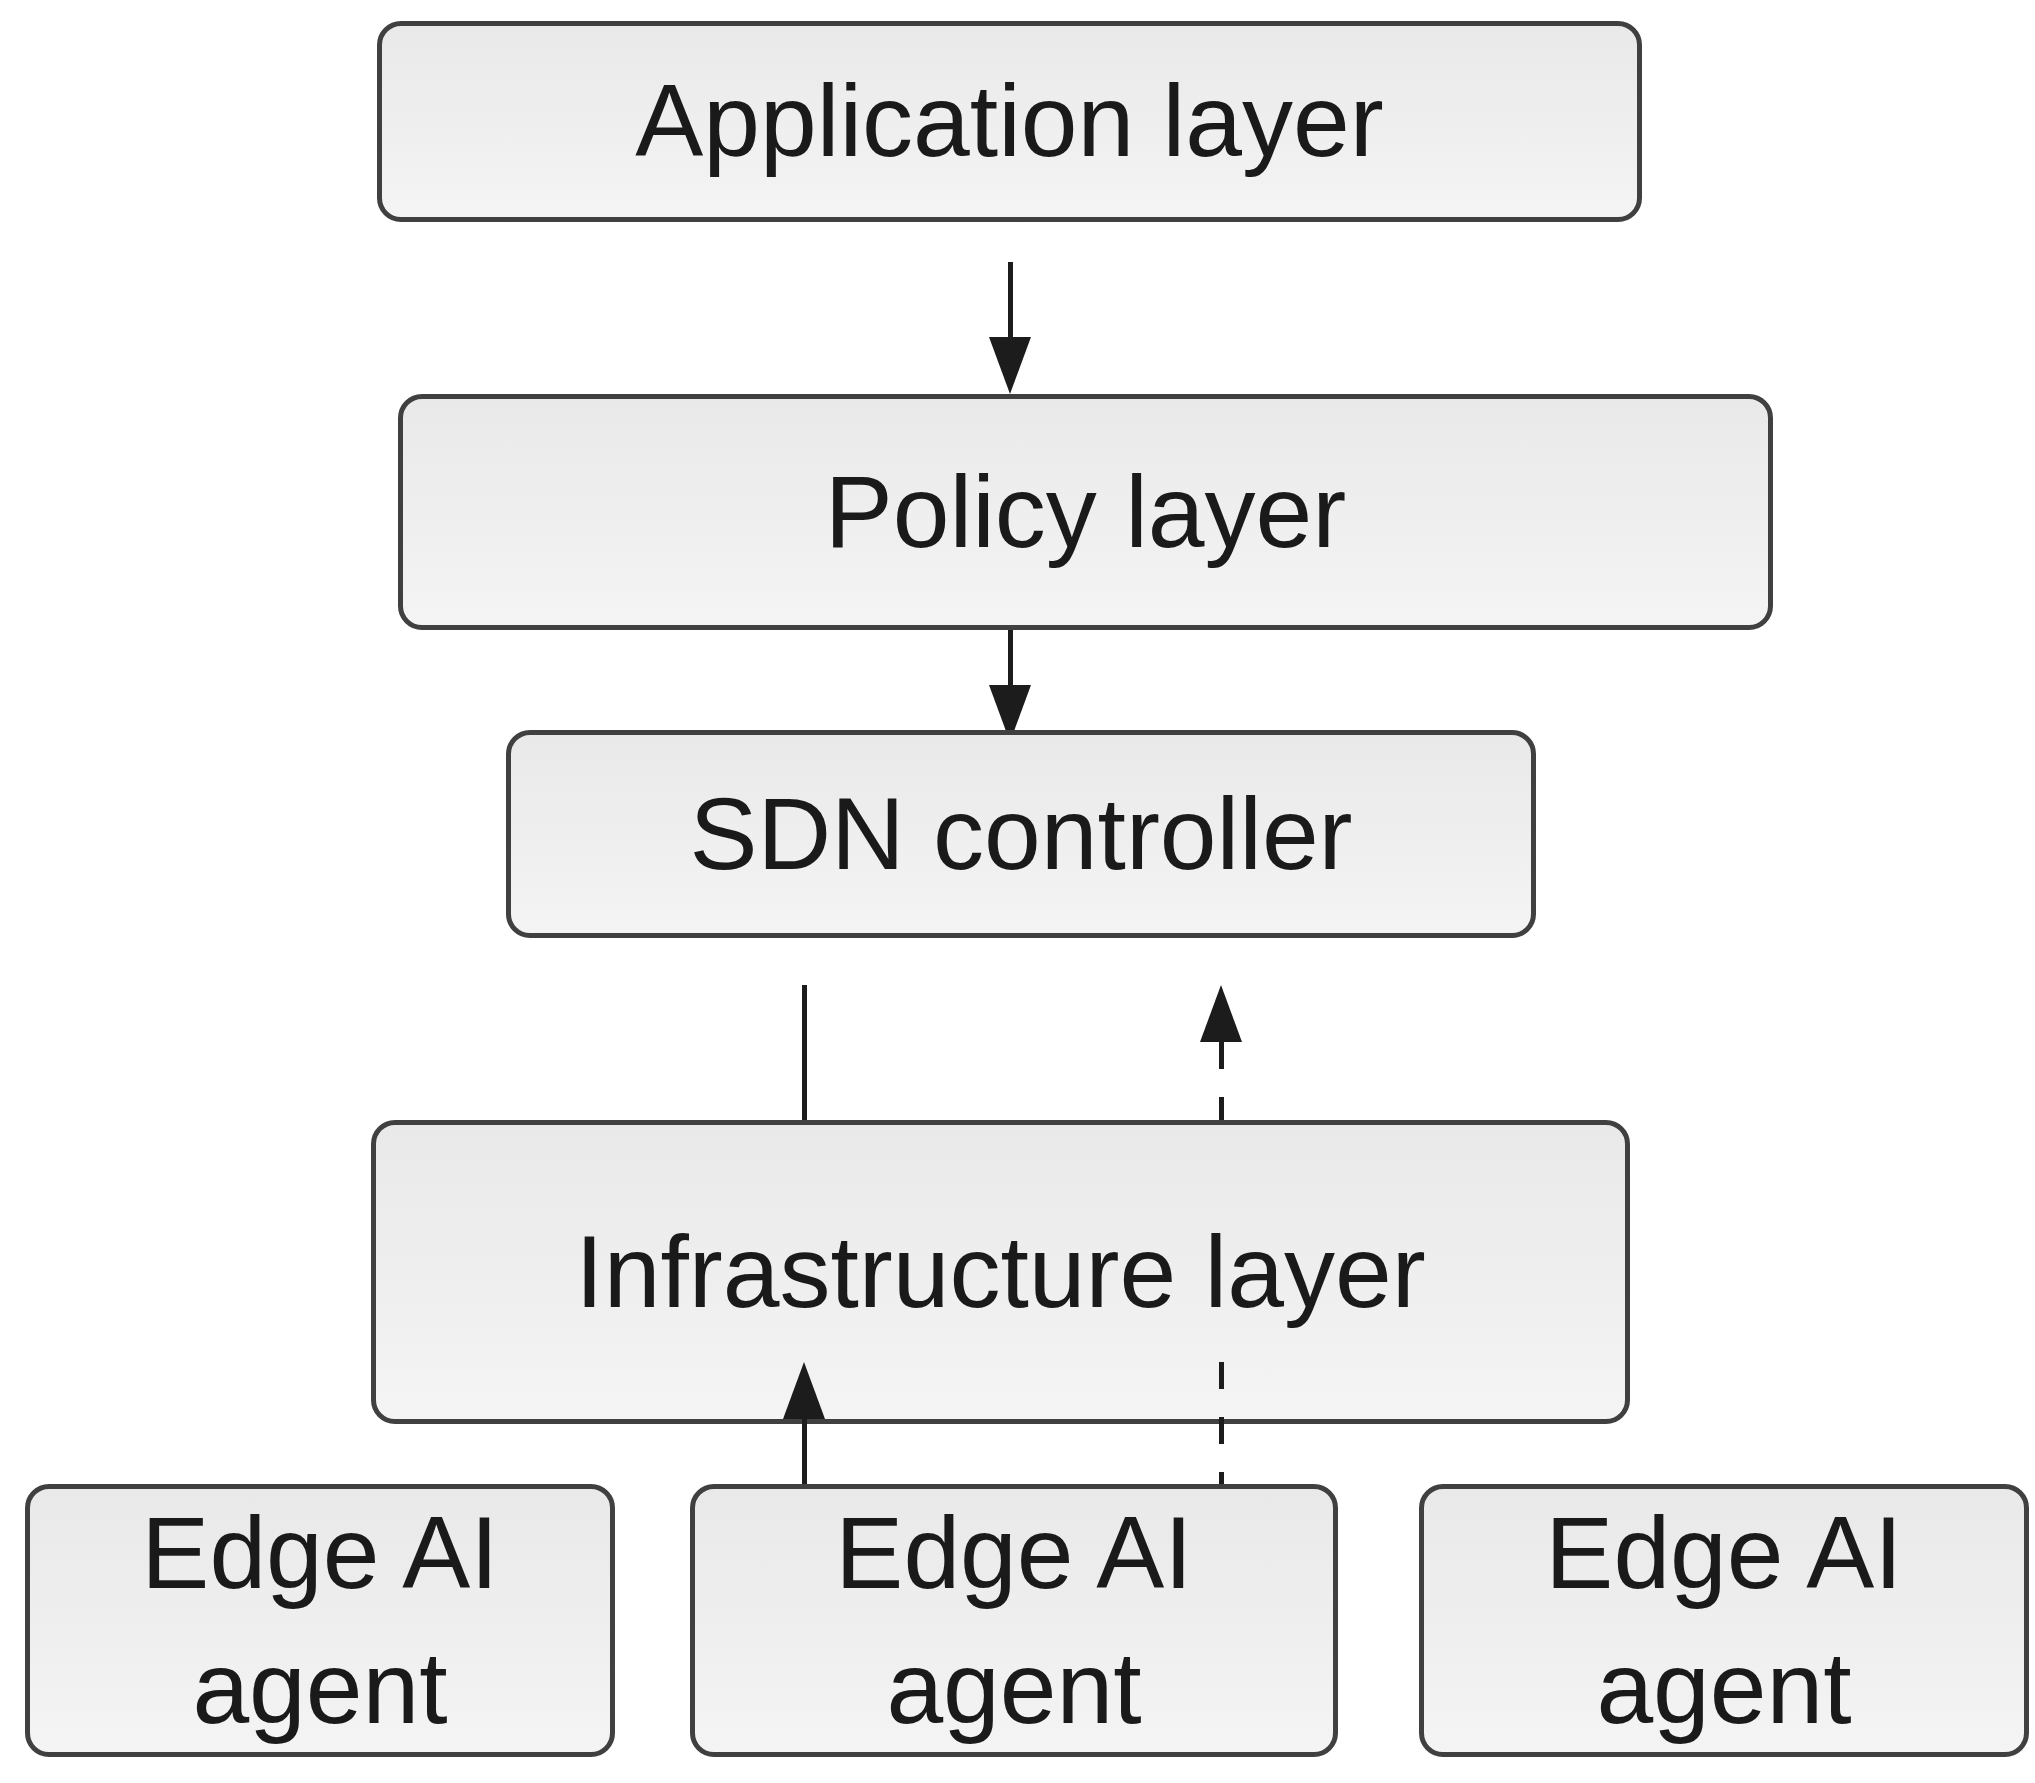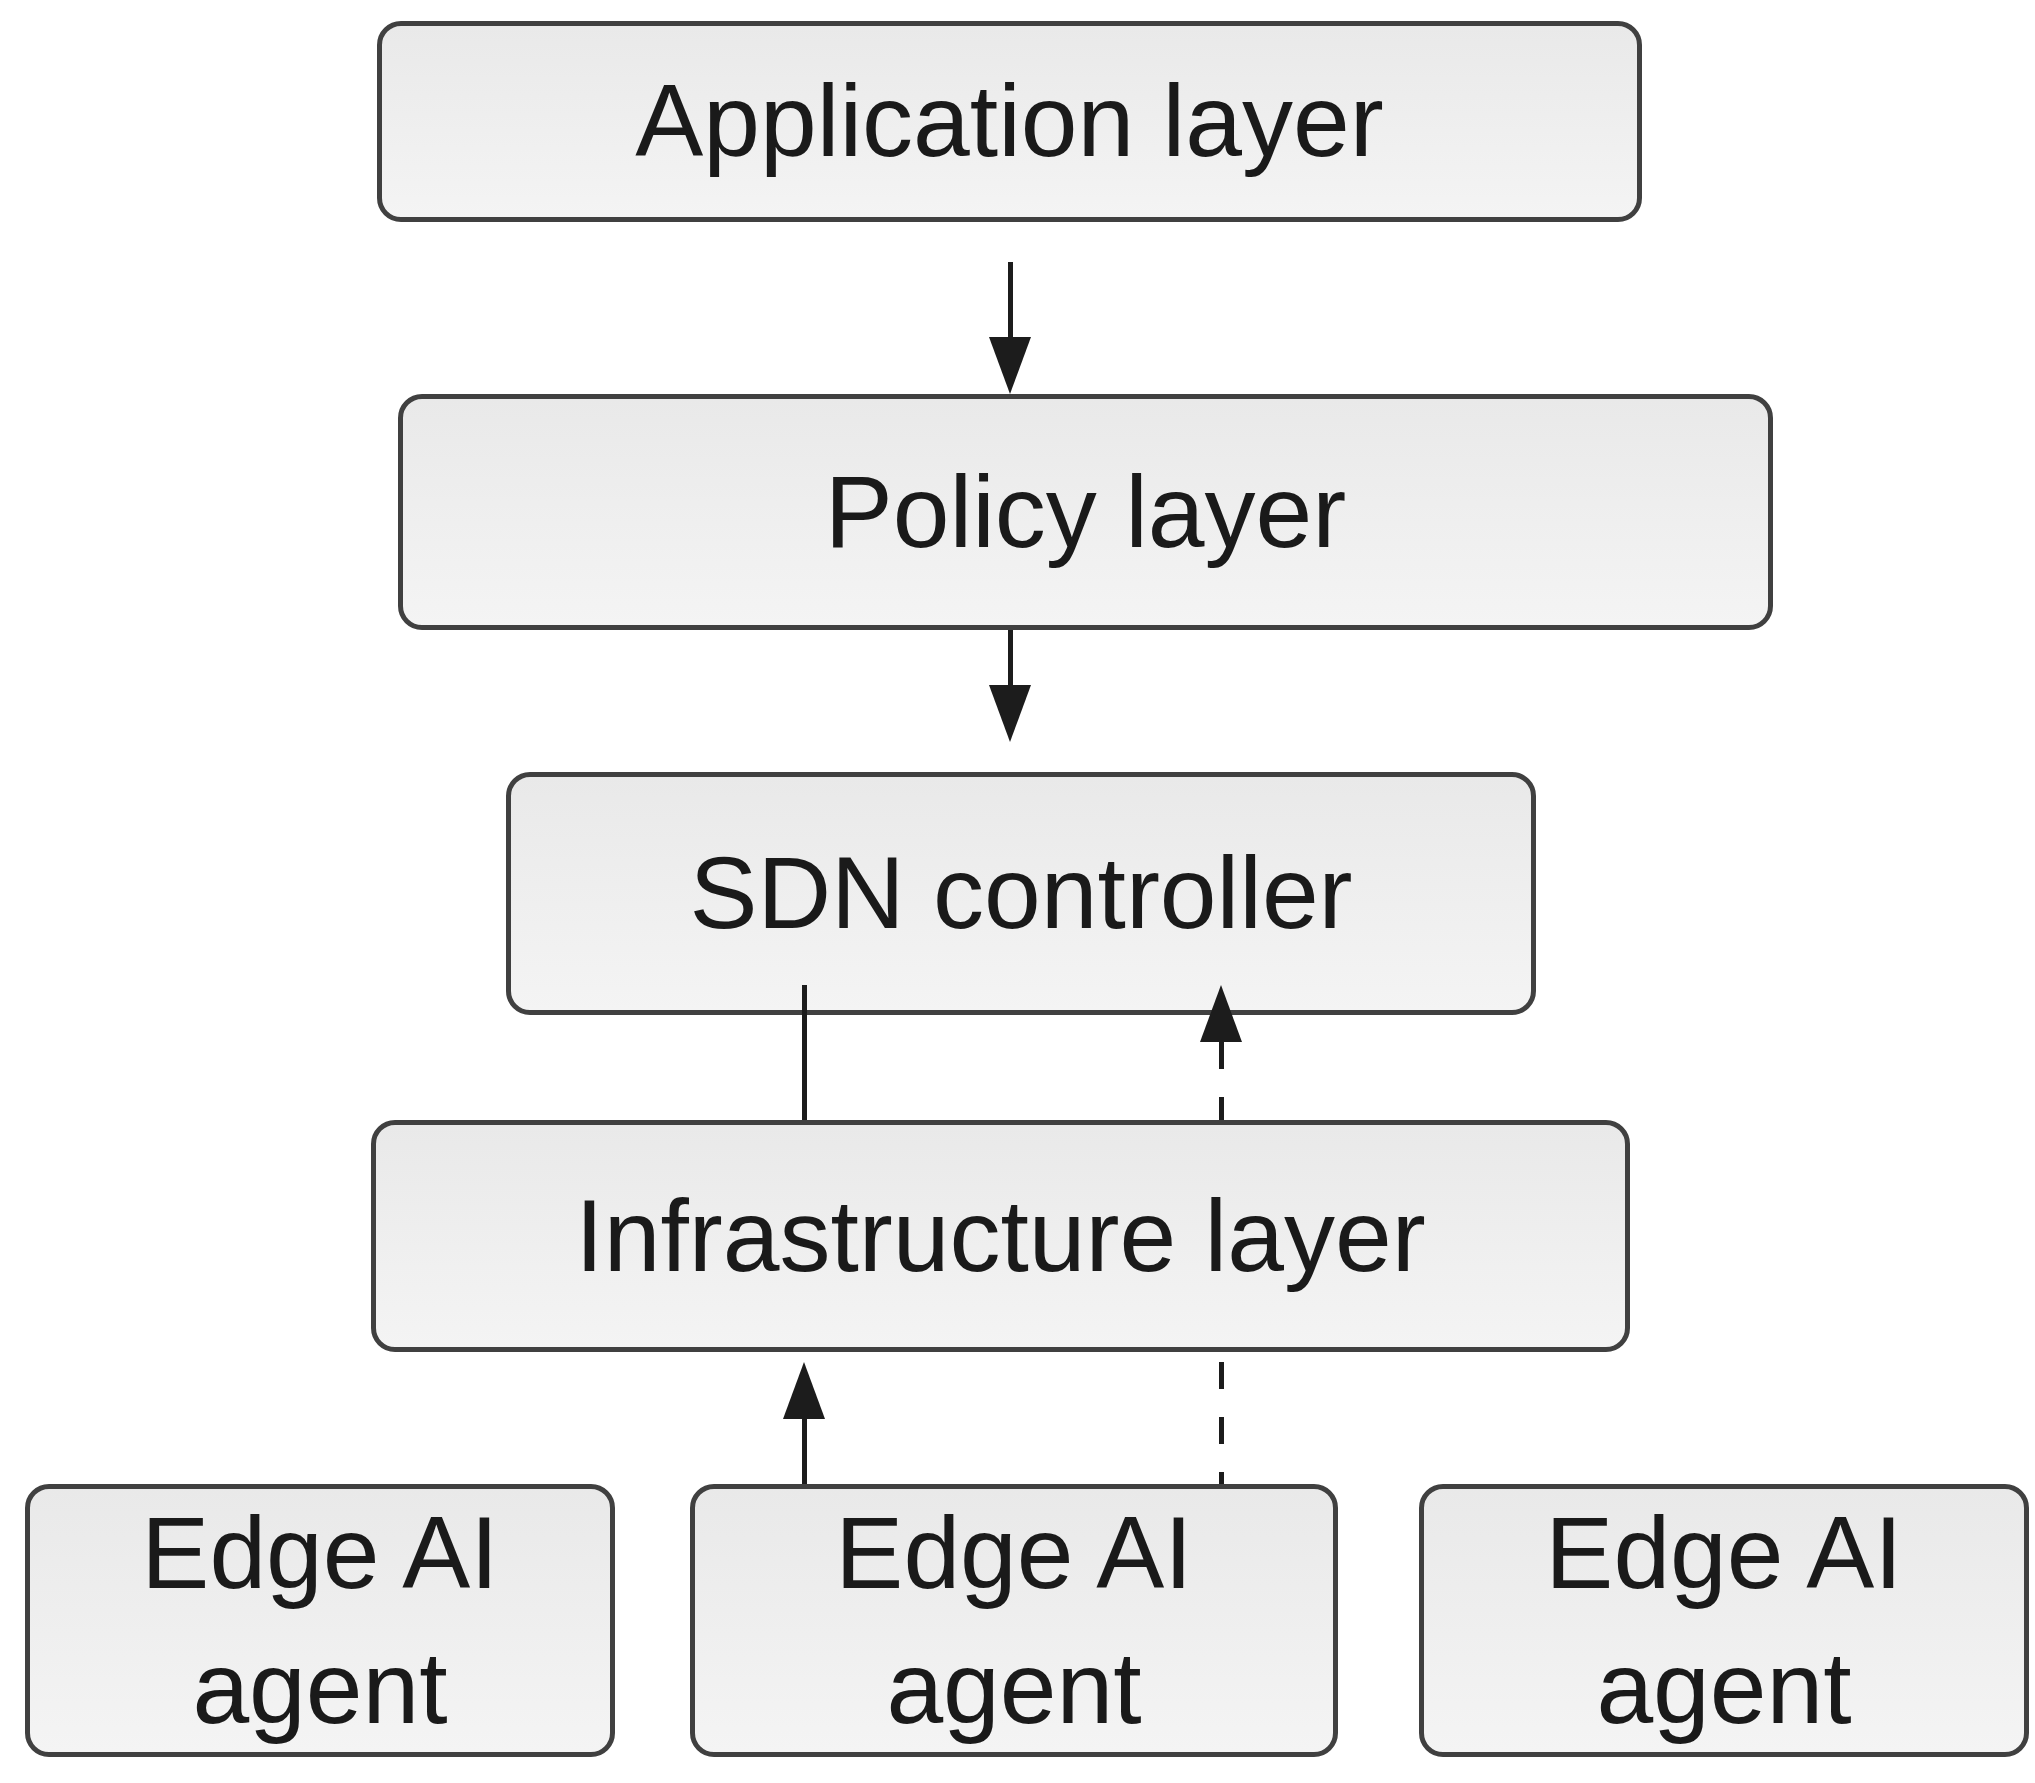--- a/index.html
+++ b/index.html
@@ -27,22 +27,22 @@
     text-align: center;
     color: #1a1a1a;
     font-size: 102px;
     line-height: 1.32;
   }
   .node .lbl { padding: 0 30px; }
 
   
   #node-application   { left: 377px;  top: 21px;   width: 1265px; height: 201px; }
   #node-policy        { left: 398px;  top: 394px;  width: 1375px; height: 236px; }
-  #node-sdn           { left: 506px; top: 772px; width: 1030px; height: 243px; text-align: right; }
-  #node-infrastructure{ left: 371px;  top: 1120px; width: 1259px; height: 232px; align-items: center; }
+  #node-sdn           { left: 506px; top: 730px; width: 1030px; height: 208px; text-align: right; }
+  #node-infrastructure{ left: 371px;  top: 1120px; width: 1259px; height: 304px; align-items: center; }
   #node-agent-left    { left: 25px;   top: 1484px; width: 590px; height: 273px; }
   #node-agent-middle  { left: 690px; top: 1484px; width: 648px; height: 273px; }
   #node-agent-right   { left: 1419px; top: 1484px; width: 610px; height: 273px; }
 
   
   .vline {
     position: absolute;
     width: 4.5px;
     background: #1c1c1c;
   }

